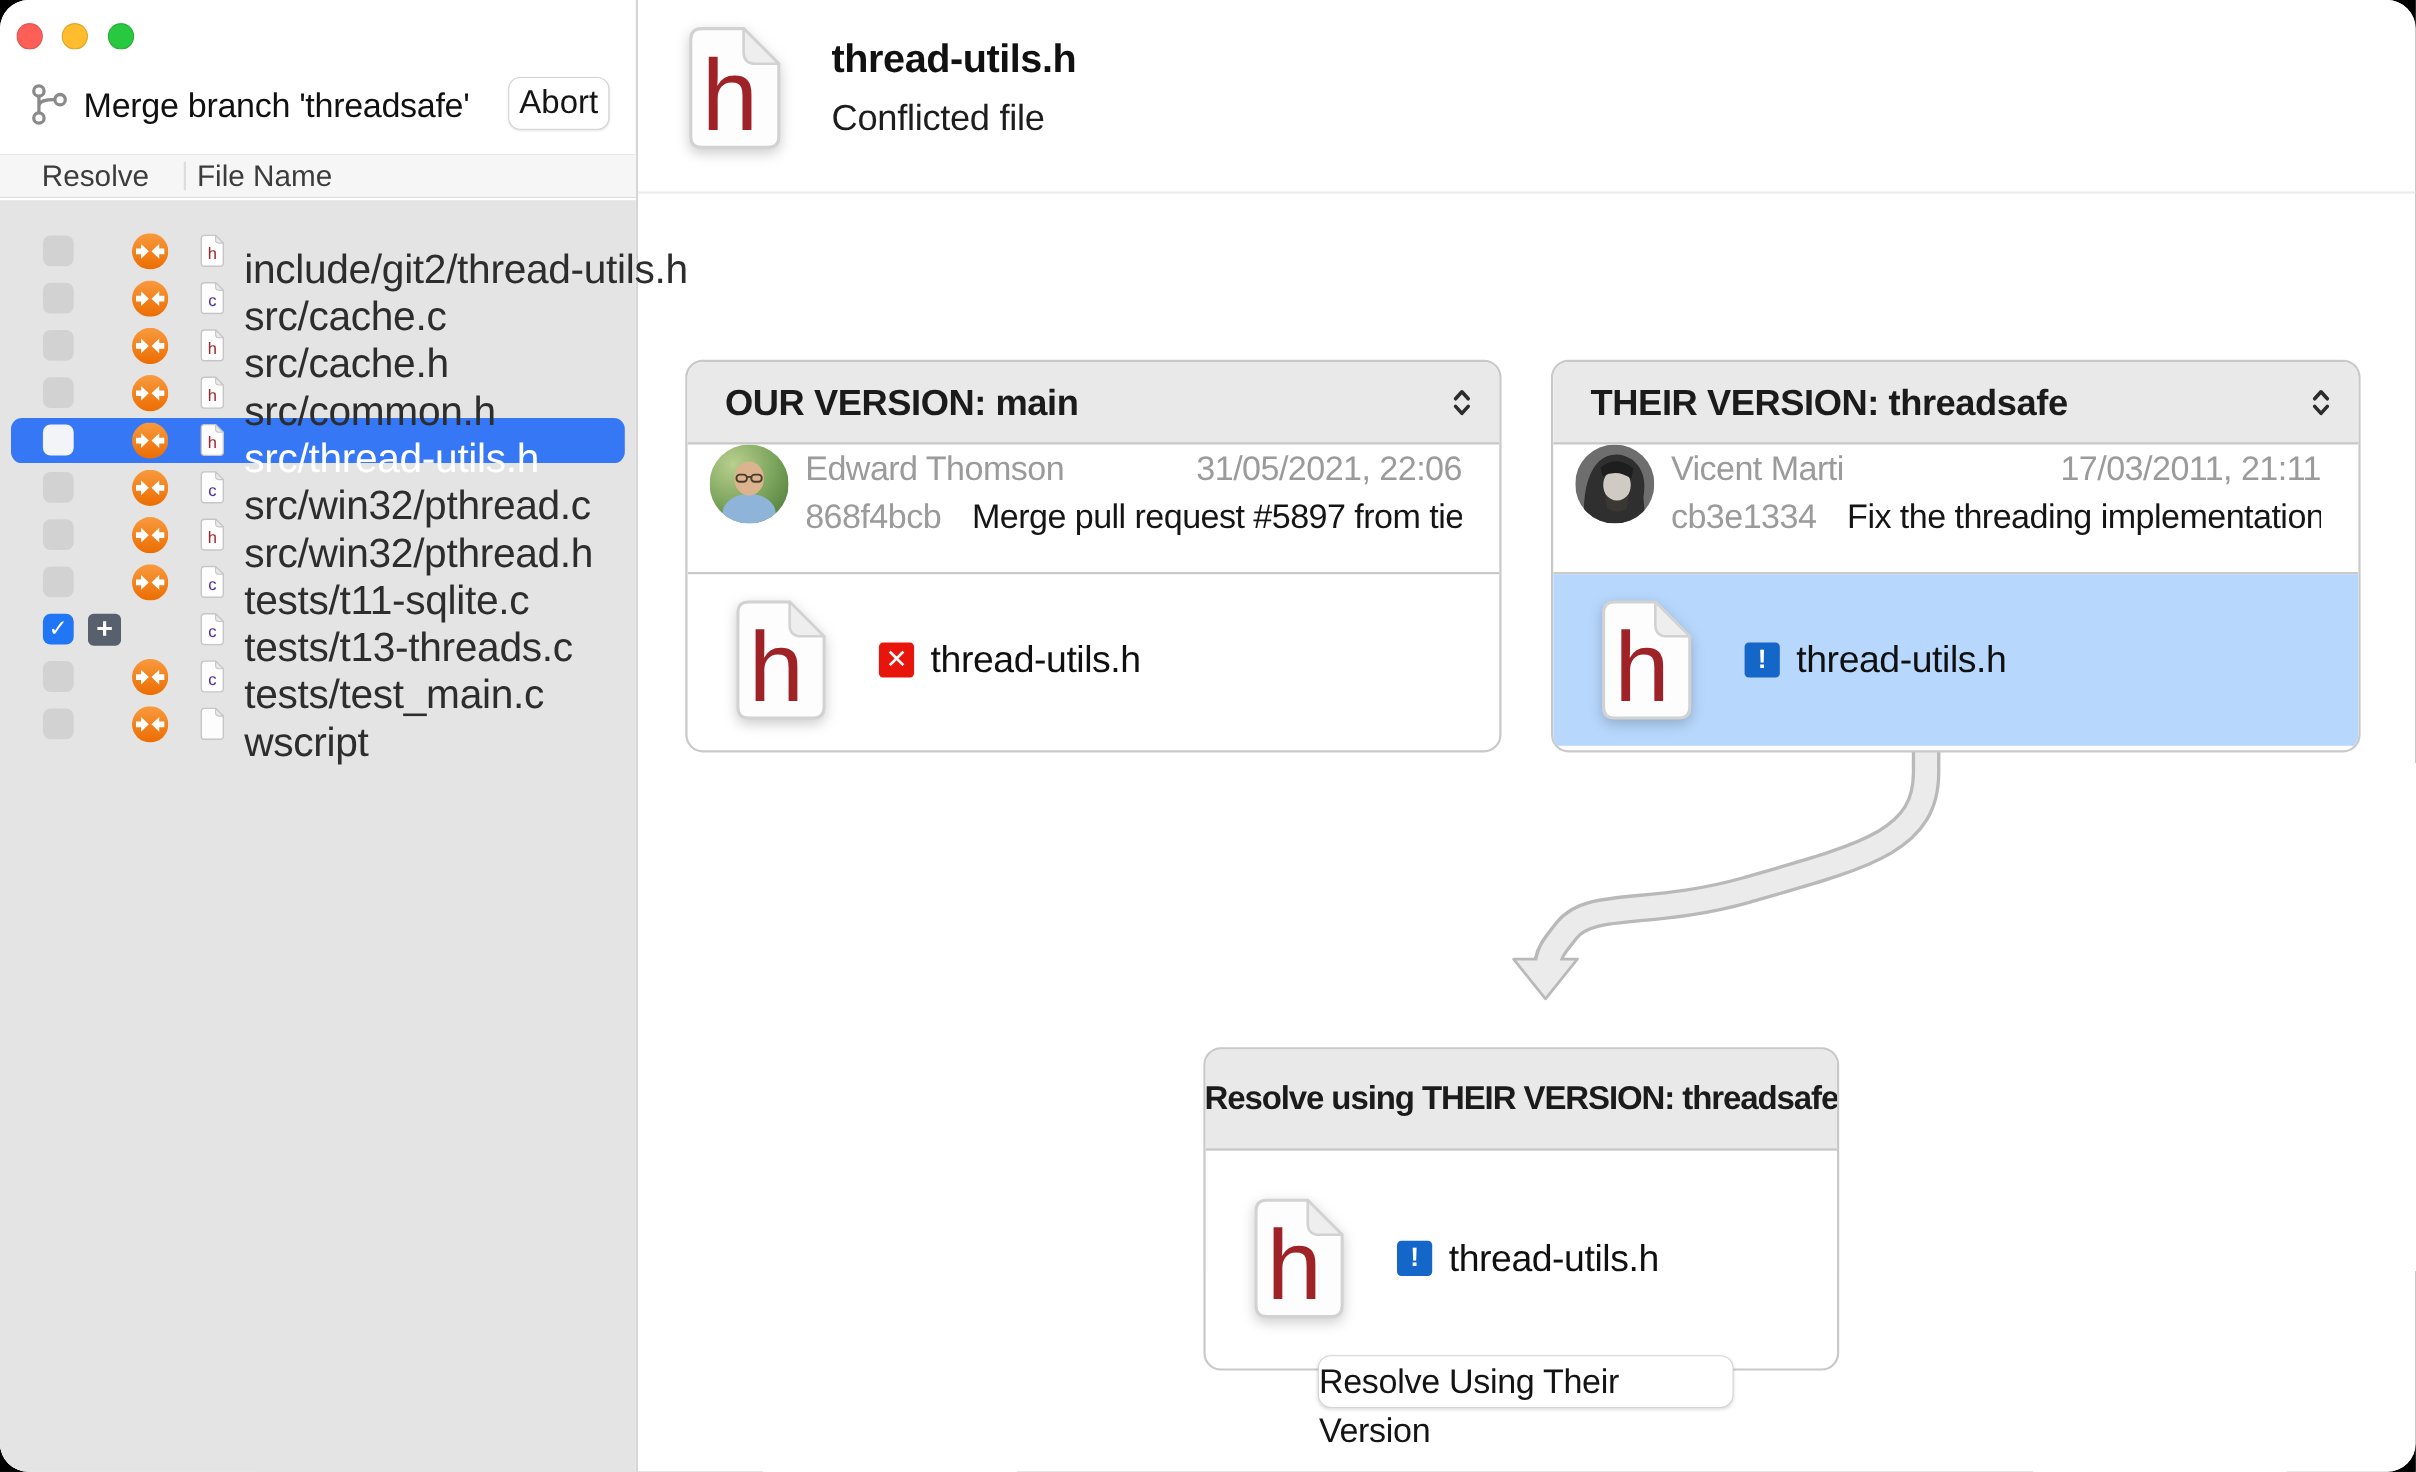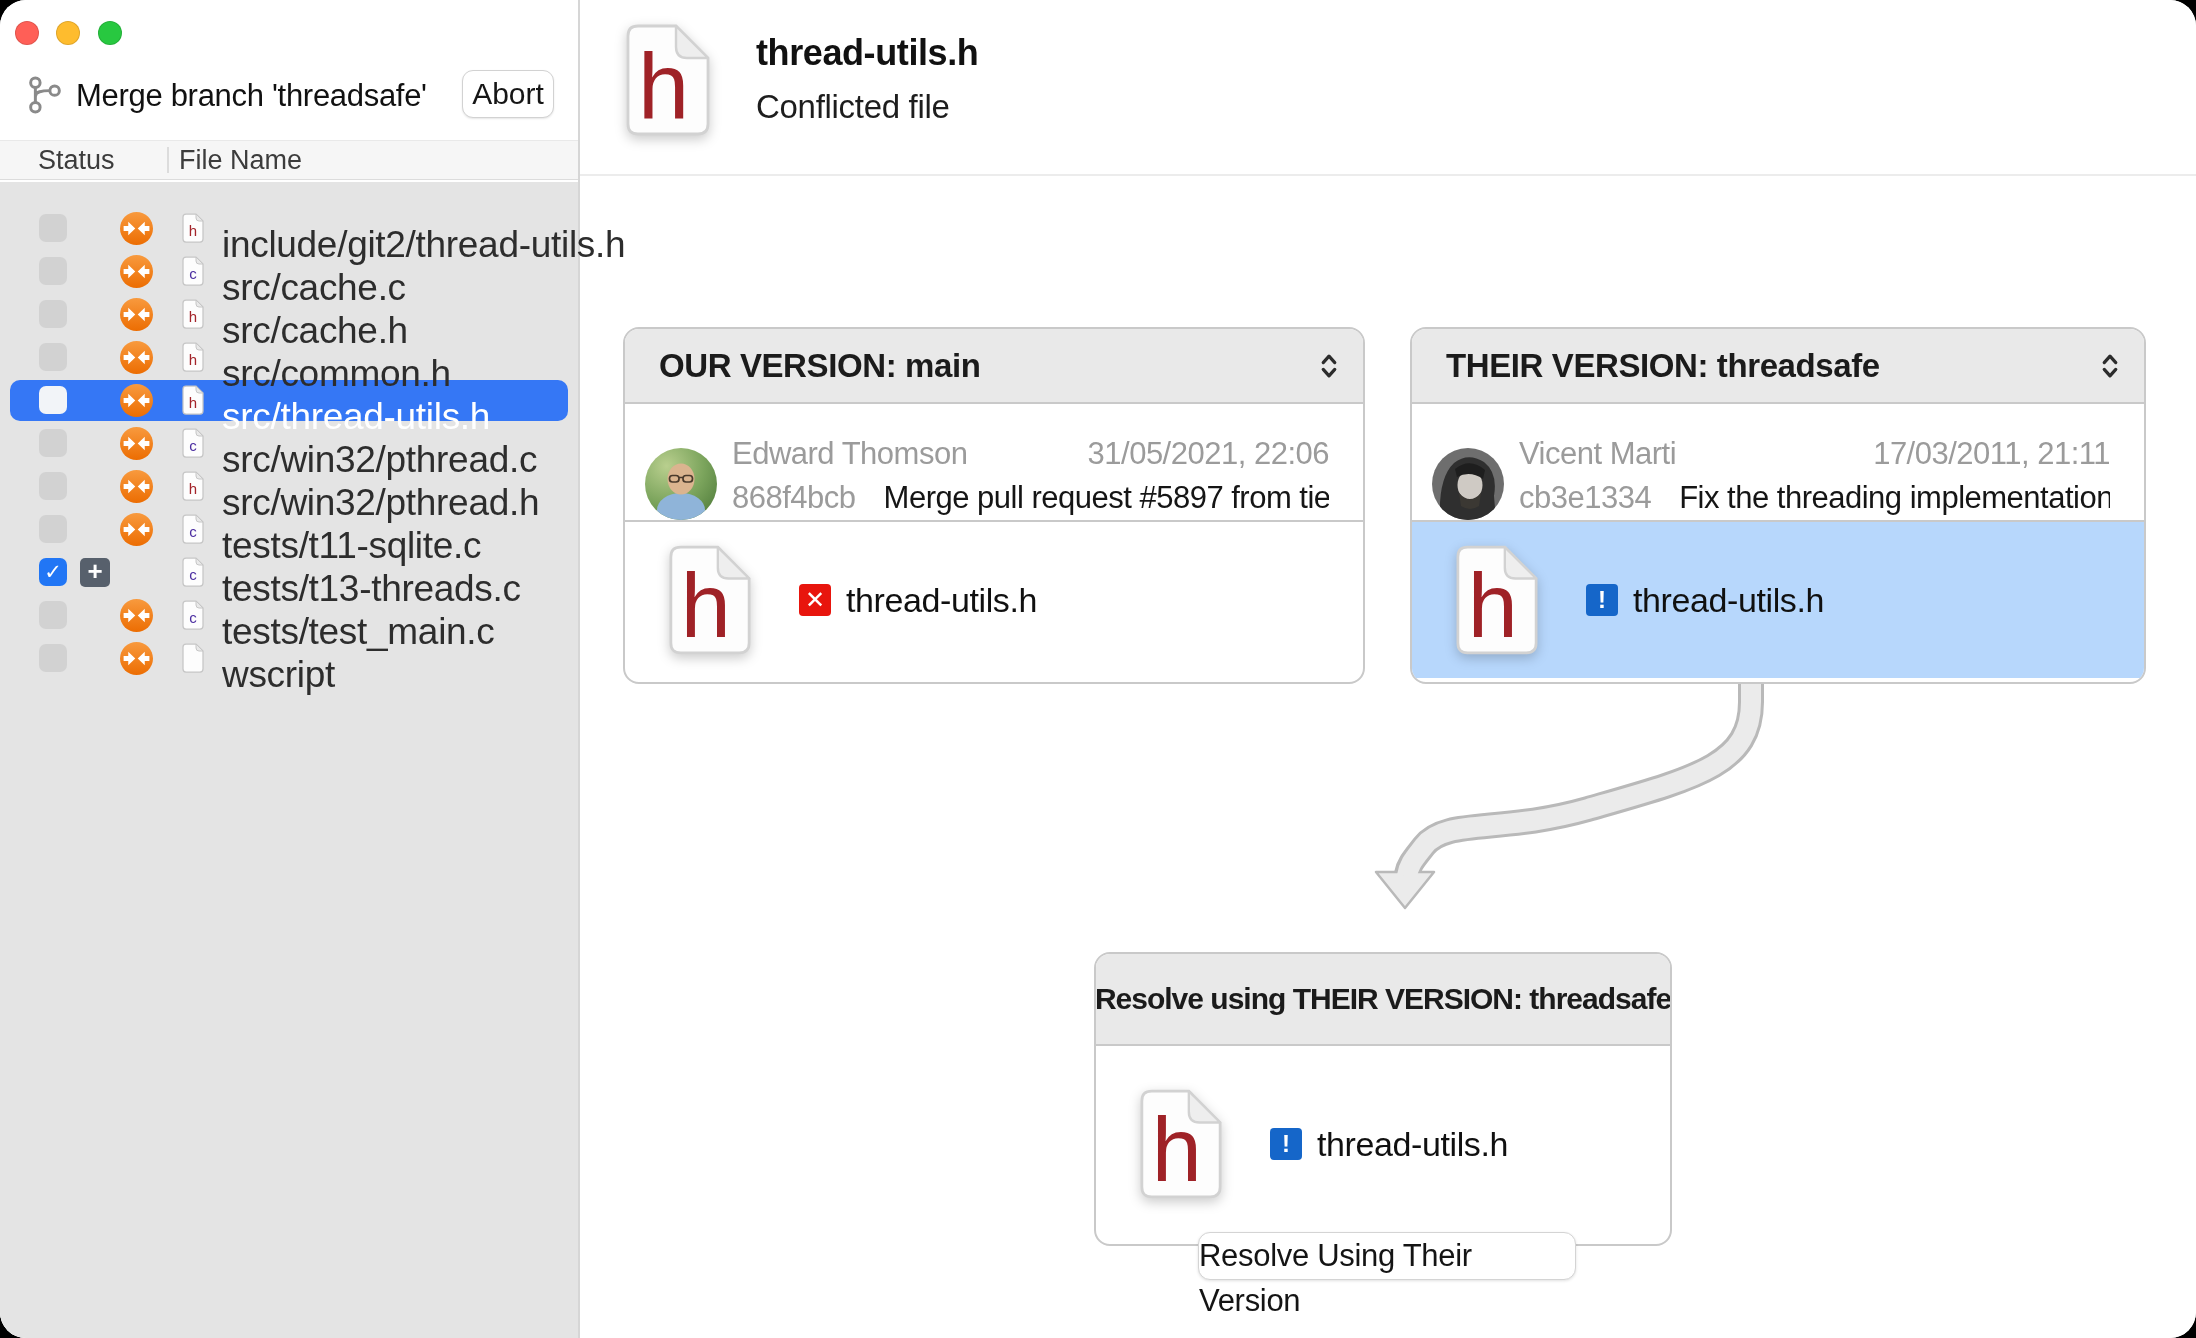--- a/index.html
+++ b/index.html
@@ -45,21 +45,21 @@
   .hdr-icon svg { width:92px; height:120px; }
   .page-title { position:absolute; left:176px; top:32px; font-size:36px; font-weight:bold; color:#111; letter-spacing:-.4px; }
   .page-subtitle { position:absolute; left:176px; top:88px; font-size:33px; color:#1d1d1d; letter-spacing:-.3px; }
   .hdr-divider { position:absolute; left:0; top:174px; right:0; height:2px; background:#ececec; }
 
   .card { position:absolute; background:#fff; border:2px solid #c9c9c9; border-radius:16px; z-index:2; overflow:hidden;margin-top:32px; }
   .card-header { height:75px; background:#e9e9e9; border-bottom:2px solid #c9c9c9; display:flex; align-items:center; padding:0 22px 0 34px; }
   .card-header .ttl { font-size:33px; font-weight:bold; color:#1b1b1b; letter-spacing:-.4px; white-space:nowrap; }
   .card-header .sp { flex:1; }
   .chev { width:24px; height:30px; }
-  .commit-row { height:118px; display:flex; align-items:flex-end; padding:0 34px 0 20px; border-bottom:2px solid #c9c9c9; }
+  .commit-row { height:118px; display:flex; align-items:flex-start; padding:0 34px 0 20px; border-bottom:2px solid #c9c9c9; }
   .avatar { width:72px; height:72px; border-radius:50%; overflow:hidden; flex:0 0 72px; margin-right:15px; }
   .avatar svg { width:72px; height:72px; display:block; }
   .commit-lines { flex:1; min-width:0; }
   .cline { display:flex; height:44px; align-items:center; font-size:31px; letter-spacing:-.5px; white-space:nowrap; overflow:hidden; }
   .grey { color:#9b9b9b; }
   .msg { color:#151515; margin-left:28px; }
   .cline .sp { flex:1; }
   .file-area { height:156px; display:flex; align-items:center; padding:0 24px 0 40px; }
   .file-area.blue { background:var(--row_highlight_blue); }
   .file-area .doc-lg { width:90px; height:118px; flex:0 0 90px; margin-right:44px; }
@@ -94,21 +94,21 @@
       <svg viewBox="0 0 24 24" fill="none" stroke="#8a8a8a" stroke-width="1.7">
         <circle cx="6.5" cy="5" r="2.7"></circle>
         <circle cx="6.5" cy="19" r="2.7"></circle>
         <circle cx="17.5" cy="9.5" r="2.7"></circle>
         <path d="M6.5 7.7 V16.3 M6.5 13 C6.5 10 10 9.5 14.8 9.5"></path>
       </svg>
     </span>
     <div class="merge-title">Merge branch 'threadsafe'</div>
     <div class="abort-btn">Abort</div>
     <div class="col-headers">
-      <span class="status-h">Status</span>
+      <span class="status-h">Resolve</span>
       <span class="vdiv"></span>
       <span class="file-h">File Name</span>
     </div>
     <div class="file-list">
         <div class="file-row">
     <span class="checkbox"></span>
 
     <span class="conflict-wrap">
       <svg viewBox="0 0 32 32">
         <defs>

